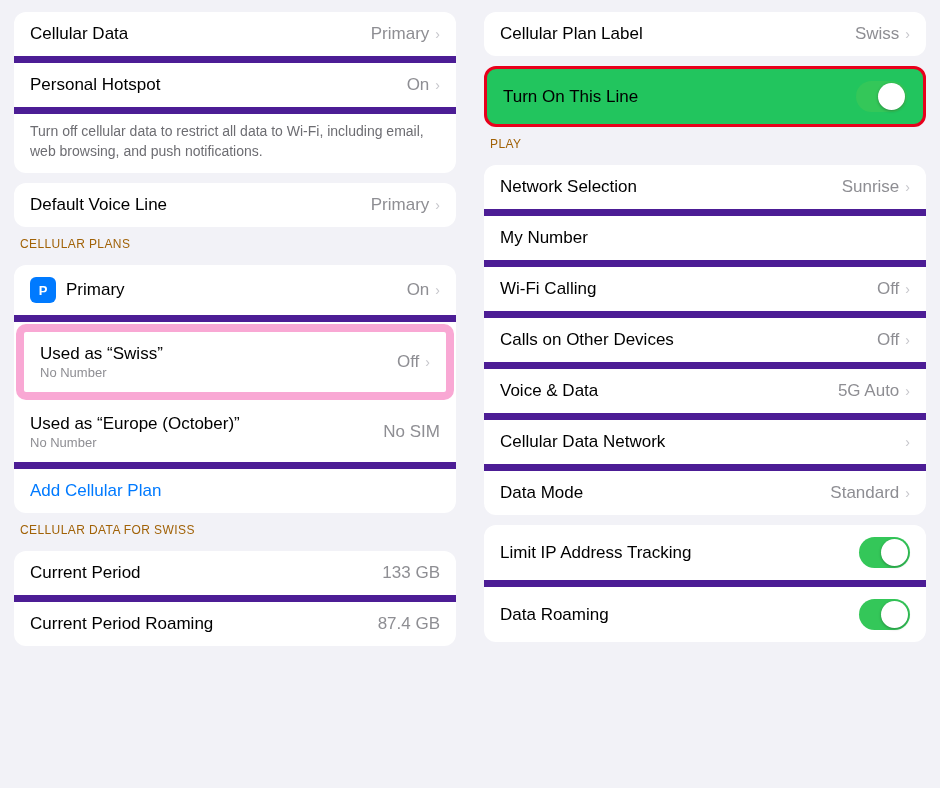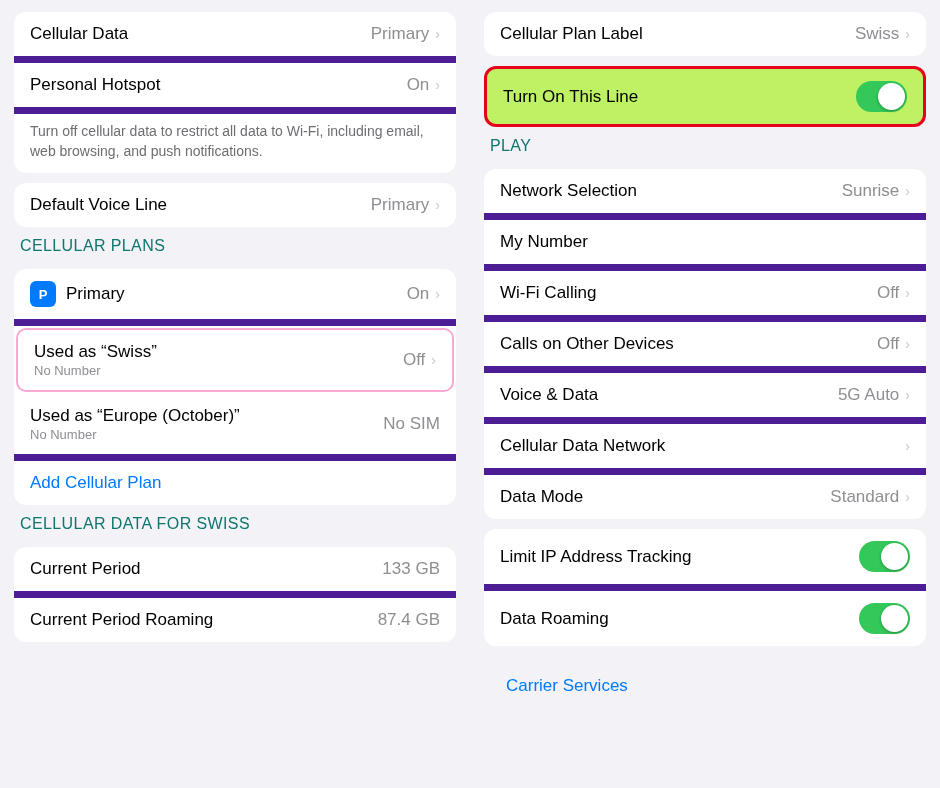--- a/index.html
+++ b/index.html
@@ -14,22 +14,22 @@
       gap: 0;
     }
     .column {
       flex: 1;
       padding: 12px 14px;
       display: flex;
       flex-direction: column;
       gap: 10px;
     }
     .section-label {
-      font-size: 16px;
-      color: #0f766e;
+      font-size: 12px;
+      color: #a16207;
       text-transform: uppercase;
       letter-spacing: 0.4px;
       padding: 0 6px 4px 6px;
     }
     .card {
       background: #fff;
       border-radius: 12px;
       overflow: hidden;
     }
     .card-row {
@@ -165,21 +165,21 @@
       <div class="row-left">
         <div class="plan-icon">P</div>
         <span class="row-label">Primary</span>
       </div>
       <span class="row-value">
         <span>On</span>
         <span class="chevron">›</span>
       </span>
     </div>
 
-    <div style="border: 2px solid #f9a8d4; margin: 2px; border-radius: 10px; overflow: hidden;">
+    <div style="border: 8px solid #f9a8d4; margin: 2px; border-radius: 10px; overflow: hidden;">
       <div class="card-row" style="border-bottom: none;">
         <div class="row-multi">
           <span class="row-label">Used as “Swiss”</span>
           <span class="subtext">No Number</span>
         </div>
         <span class="row-value">
           <span>Off</span>
           <span class="chevron">›</span>
         </span>
       </div>
@@ -223,21 +223,21 @@
   <div class="card">
     <div class="card-row">
       <span class="row-label">Cellular Plan Label</span>
       <span class="row-value">
         <span>Swiss</span>
         <span class="chevron">›</span>
       </span>
     </div>
   </div>
 
-  <div style="border: 3px solid #e8001c; border-radius: 12px; overflow: hidden; background: #bef264;">
+  <div style="border: 3px solid #e8001c; border-radius: 12px; overflow: hidden; background: #22c55e;">
     <div class="card-row" style="border-bottom: none;">
       <span class="row-label">Turn On This Line</span>
       <div class="toggle on">
         <div class="toggle-thumb"></div>
       </div>
     </div>
   </div>
 
   <div class="section-label">PLAY</div>
 
@@ -297,16 +297,13 @@
       </div>
     </div>
     <div class="card-row">
       <span class="row-label">Data Roaming</span>
       <div class="toggle on">
         <div class="toggle-thumb"></div>
       </div>
     </div>
   </div>
 
-  <div style="padding: 8px 6px;">
-    <span class="blue-link">Carrier Services</span>
-  </div>
 </div>
 
 </body></html>

